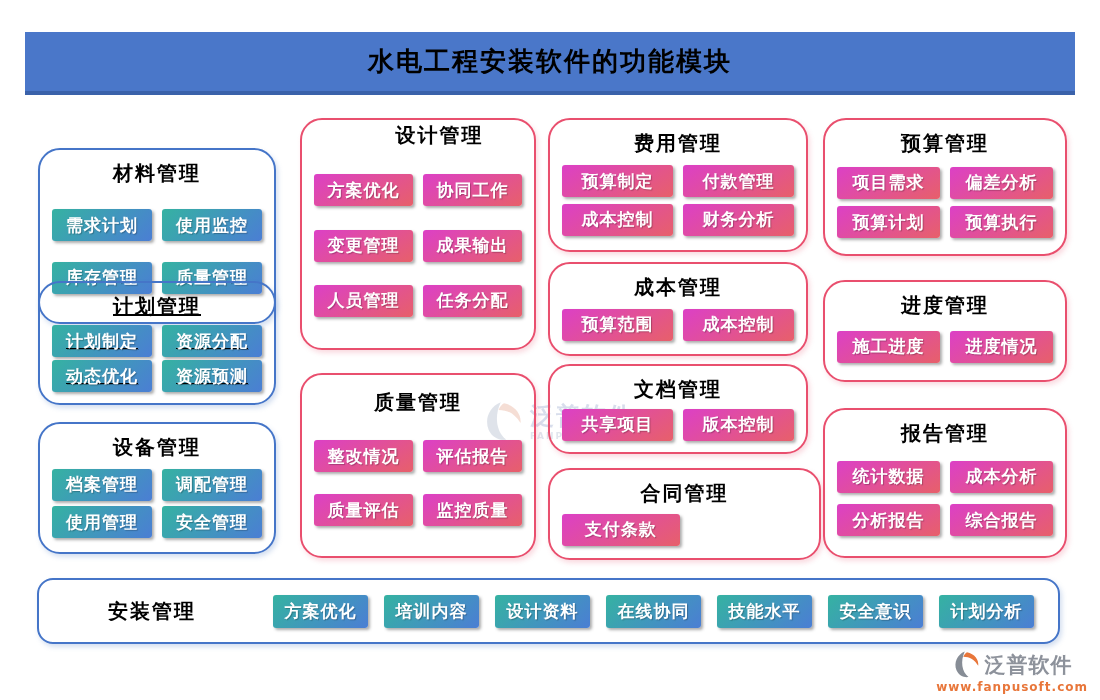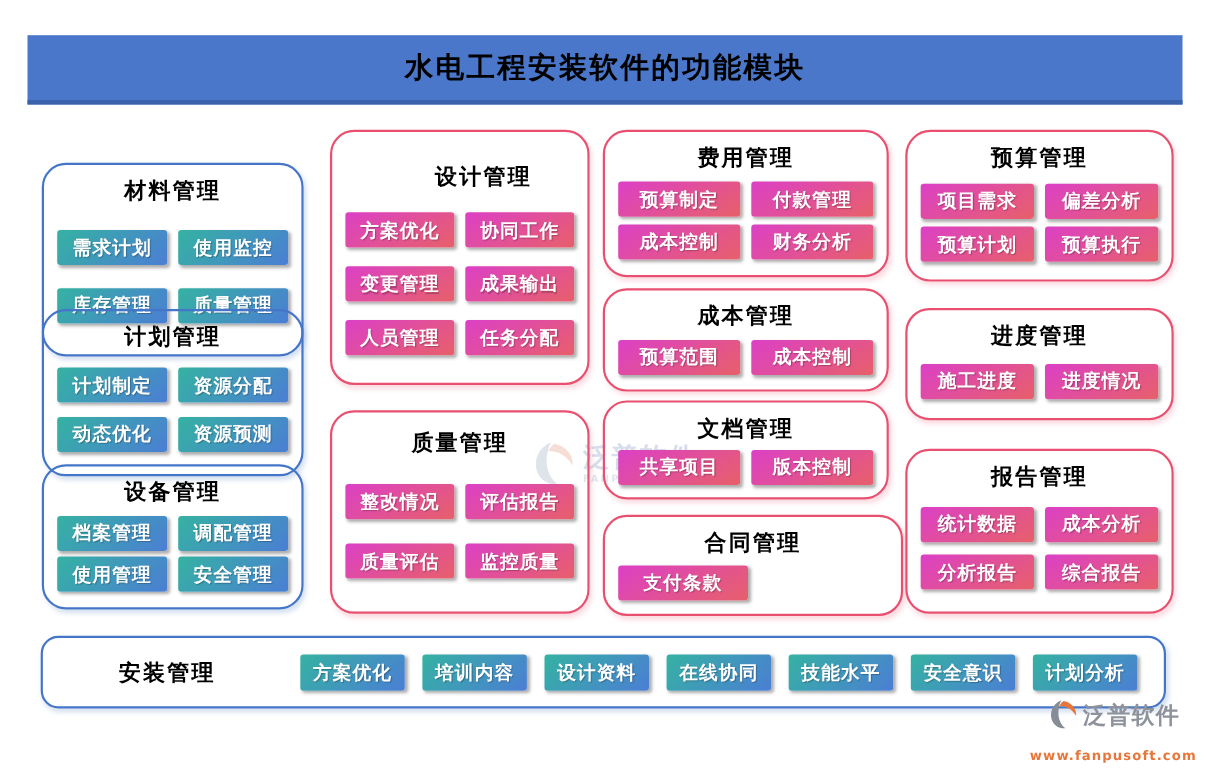--- a/index.html
+++ b/index.html
@@ -64,21 +64,21 @@
   .watermark .wm-brand{font-size:24px;font-weight:800;color:#b9c3dd;letter-spacing:2px;line-height:1.0;}
   .watermark .wm-sub{font-size:9px;font-weight:700;color:#c9d1e0;letter-spacing:2px;margin-top:3px;}
 
   
   .footer-logo{
     position:absolute;right:12px;bottom:6px;display:flex;flex-direction:column;align-items:center;
   }
   .footer-row{display:flex;align-items:center;}
   .footer-row .f-glyph{width:30px;height:30px;}
   .footer-brand{font-size:21px;font-weight:800;color:#8d929b;letter-spacing:1px;margin-left:3px;}
-  .footer-url{font-size:12px;font-weight:700;color:#e8763a;letter-spacing:1px;margin-top:15px;}
+  .footer-url{font-size:12px;font-weight:700;color:#e8763a;letter-spacing:1px;margin-top:0px;}
 </style>
 </head>
 <body>
 
 <div id="canvas">
 
   <div class="watermark">
     <svg class="wm-glyph" viewBox="0 0 40 40">
       <path d="M17 2 C7 6 2 17 6 27 C9 34 16 37 22 36 C13 29 11 15 17 2 Z" fill="#c6cdda"></path>
       <path d="M20 3 C30 5 36 13 35 21 C30 13 24 9 15 9 C16.5 6 18 4 20 3 Z" fill="#eec4b4"></path>
@@ -94,42 +94,42 @@
   <div class="card blue" style="left:38px;top:116px;width:238px;height:176px;margin-top:32px;">
     <div class="card-title">材料管理</div>
     <div class="btn-grid">
       <div class="btn teal">需求计划</div>
       <div class="btn teal">使用监控</div>
       <div class="btn teal">库存管理</div>
       <div class="btn teal">质量管理</div>
     </div>
   </div>
 
-  <div class="card blue" style="left:38px;top:281px;width:238px;height:152px;">
+  <div class="card blue" style="left:38px;top:281px;width:238px;height:124px;text-decoration:underline;">
     <div class="card-title">计划管理</div>
     <div class="btn-grid">
       <div class="btn teal">计划制定</div>
       <div class="btn teal">资源分配</div>
       <div class="btn teal">动态优化</div>
       <div class="btn teal">资源预测</div>
     </div>
   </div>
 
   <div class="card blue" style="left:38px;top:422px;width:238px;height:132px;">
     <div class="card-title">设备管理</div>
     <div class="btn-grid">
       <div class="btn teal">档案管理</div>
       <div class="btn teal">调配管理</div>
       <div class="btn teal">使用管理</div>
       <div class="btn teal">安全管理</div>
     </div>
   </div>
 
   <div class="card pink" style="left:300px;top:118px;width:236px;height:232px;">
-    <div class="card-title" style="padding-top:27px;margin-left:43px;">设计管理</div>
+    <div class="card-title" style="padding-top:2px;margin-left:43px;">设计管理</div>
     <div class="btn-grid">
       <div class="btn rose">方案优化</div>
       <div class="btn rose">协同工作</div>
       <div class="btn rose">变更管理</div>
       <div class="btn rose">成果输出</div>
       <div class="btn rose">人员管理</div>
       <div class="btn rose">任务分配</div>
     </div>
   </div>
 

